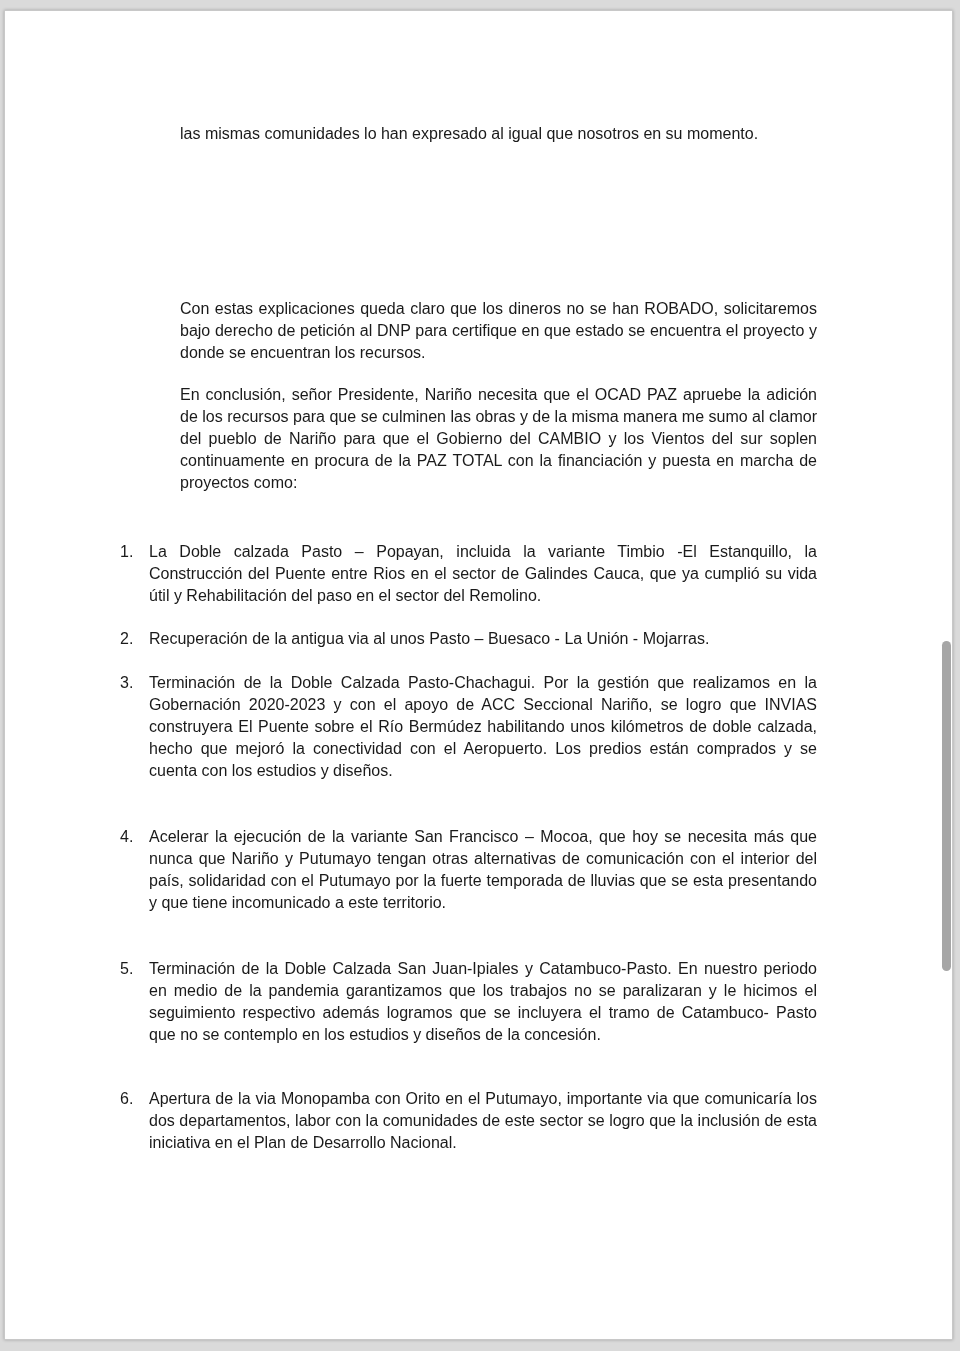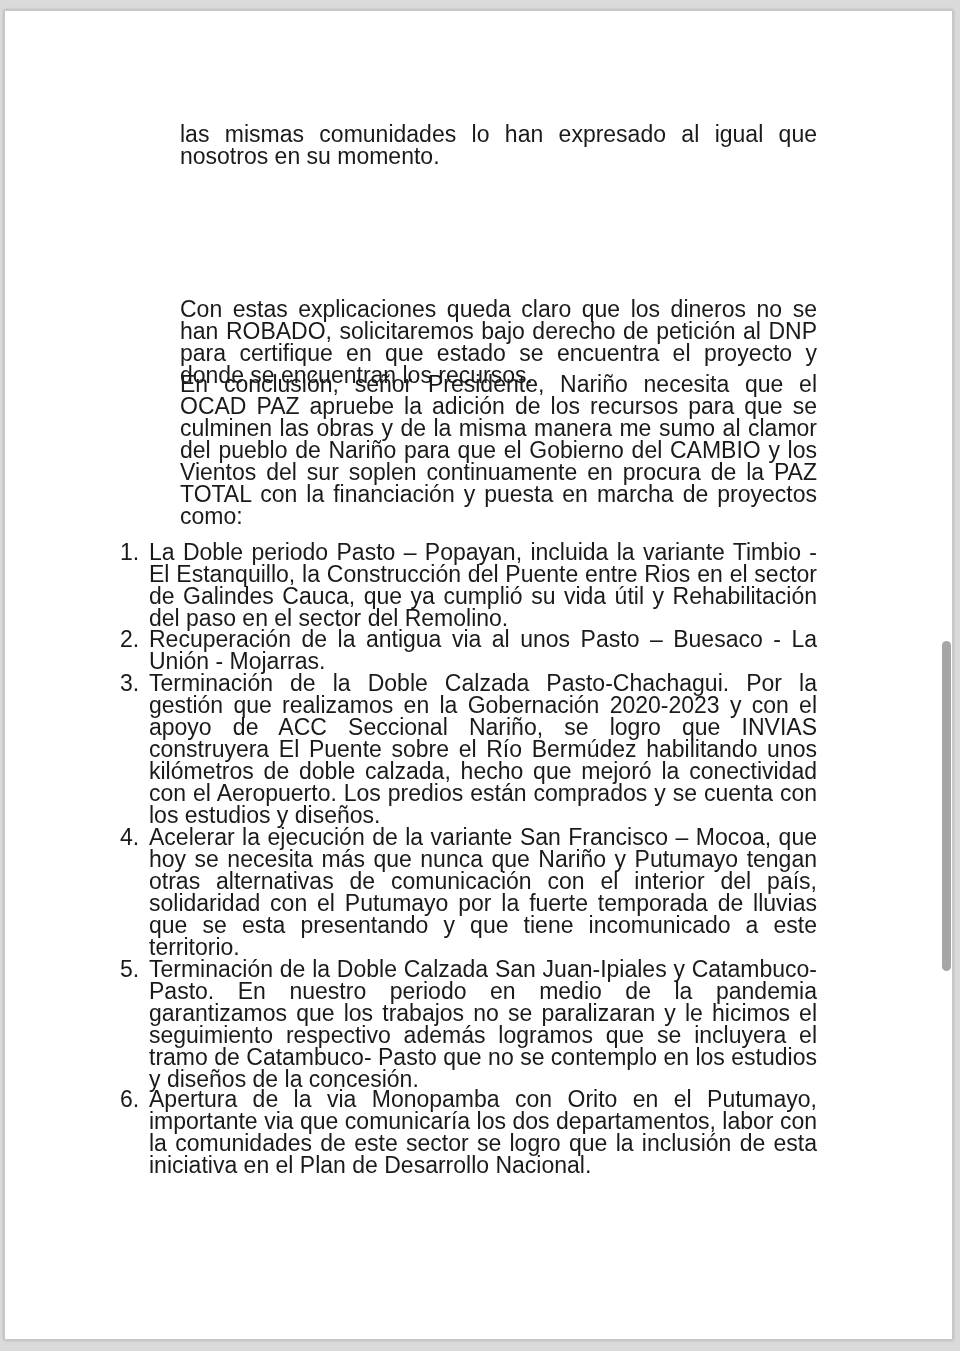--- a/index.html
+++ b/index.html
@@ -26,21 +26,21 @@
       top: 10px;
       width: 949px;
       height: 1330px;
       background: #ffffff;
       box-shadow: 0 0 3px rgba(0,0,0,0.25);
       border: 1px solid #c8c8c8;
       box-sizing: border-box;
     }
     .text {
       color: #1a1a1a;
-      font-size: 23px;
+      font-size: 16px;
       line-height: 22px;
       text-align: justify;
     }
     .para {
       position: absolute;
       left: 180px;
       width: 637px;
       margin: 0;
     }
     .list {
@@ -83,26 +83,26 @@
     }
   </style>
 </head>
 <body>
 
 <div class="viewer">
   <div class="page"></div>
 
   <p class="para text" style="top:123px;">las mismas comunidades lo han expresado al igual que nosotros en su momento.</p>
   <p class="para text" style="top:298px;">Con estas explicaciones queda claro que los dineros no se han ROBADO, solicitaremos bajo derecho de petición al DNP para certifique en que estado se encuentra el proyecto y donde se encuentran los recursos.</p>
-  <p class="para text" style="top:373px;">En conclusión, señor Presidente, Nariño necesita que el OCAD PAZ apruebe la adición de los recursos para que se culminen las obras y de la misma manera me sumo al clamor del pueblo de Nariño para que el Gobierno del CAMBIO y los Vientos del sur soplen continuamente en procura de la PAZ TOTAL con la financiación y puesta en marcha de proyectos como:</p>
+  <p class="para text" style="top:384px;">En conclusión, señor Presidente, Nariño necesita que el OCAD PAZ apruebe la adición de los recursos para que se culminen las obras y de la misma manera me sumo al clamor del pueblo de Nariño para que el Gobierno del CAMBIO y los Vientos del sur soplen continuamente en procura de la PAZ TOTAL con la financiación y puesta en marcha de proyectos como:</p>
 
   <ol class="list text">
     <li class="list-item" style="position:absolute; top:541px; width:668px;">
       <span class="item-number">1.</span>
-      <span class="item-text">La Doble periodo Pasto – Popayan, incluida la variante Timbio -El Estanquillo, la Construcción del Puente entre Rios en el sector de Galindes Cauca, que ya cumplió su vida útil y Rehabilitación del paso en el sector del Remolino.</span>
+      <span class="item-text">La Doble calzada Pasto – Popayan, incluida la variante Timbio -El Estanquillo, la Construcción del Puente entre Rios en el sector de Galindes Cauca, que ya cumplió su vida útil y Rehabilitación del paso en el sector del Remolino.</span>
     </li>
     <li class="list-item" style="position:absolute; top:628px; width:668px;">
       <span class="item-number">2.</span>
       <span class="item-text">Recuperación de la antigua via al unos Pasto – Buesaco - La Unión - Mojarras.</span>
     </li>
     <li class="list-item" style="position:absolute; top:672px; width:668px;">
       <span class="item-number">3.</span>
       <span class="item-text">Terminación de la Doble Calzada Pasto-Chachagui. Por la gestión que realizamos en la Gobernación 2020-2023 y con el apoyo de ACC Seccional Nariño, se logro que INVIAS construyera El Puente sobre el Río Bermúdez habilitando unos kilómetros de doble calzada, hecho que mejoró la conectividad con el Aeropuerto. Los predios están comprados y se cuenta con los estudios y diseños.</span>
     </li>
     <li class="list-item" style="position:absolute; top:826px; width:668px;">

